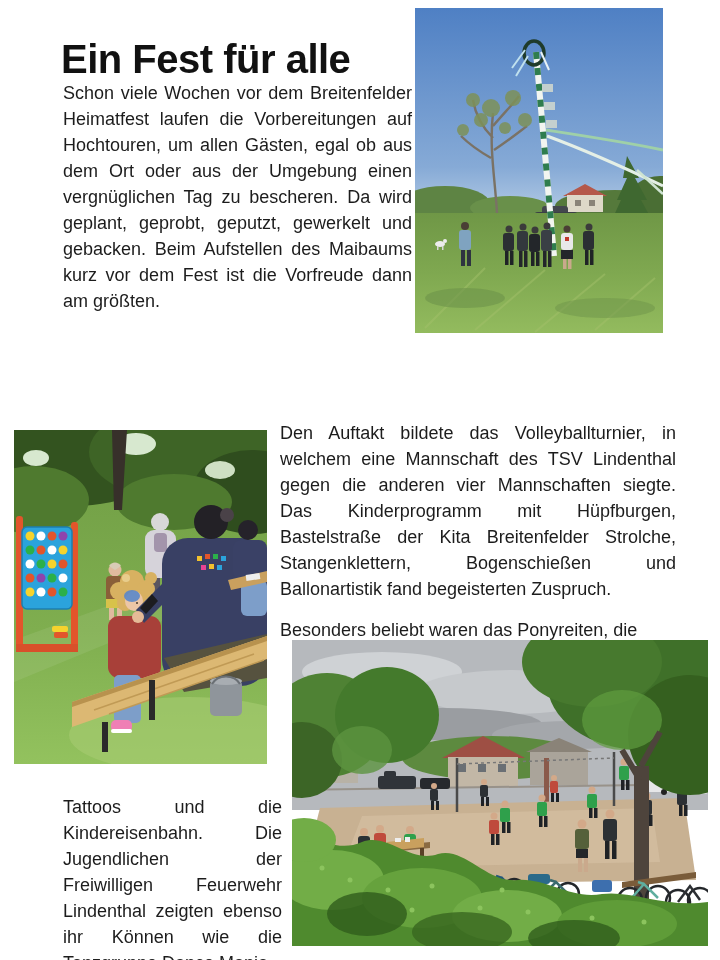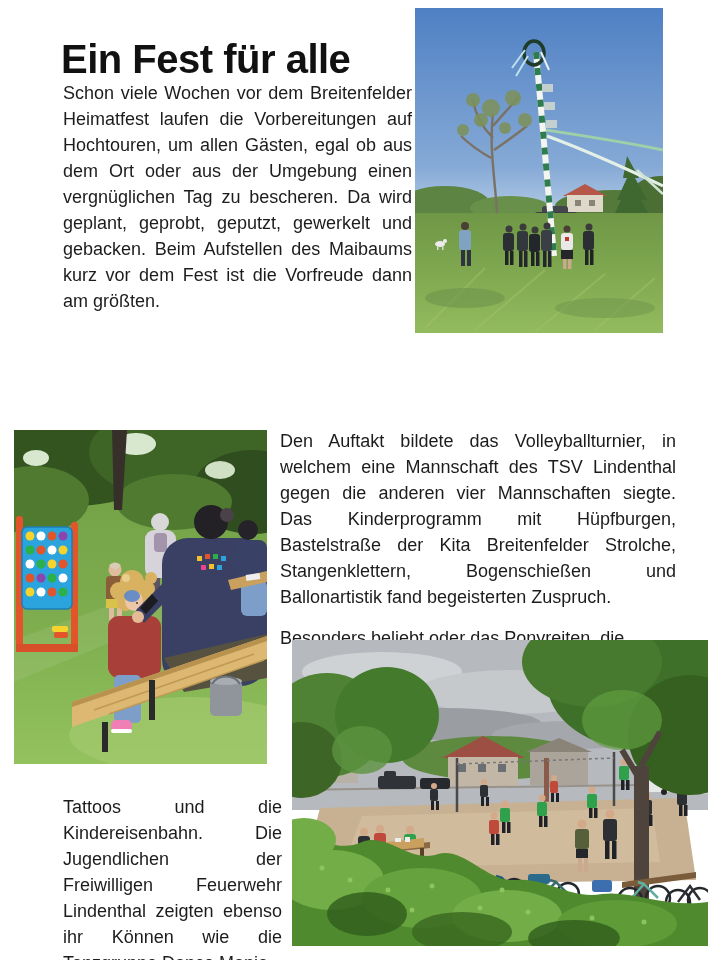--- a/index.html
+++ b/index.html
@@ -12,21 +12,21 @@
     font-size:40px;font-weight:700;letter-spacing:-0.5px;color:#111111;
   }
   p.body{
     margin:0;font-size:18px;line-height:26px;text-align:justify;
     color:#1c1c1c;
   }
   #para1{position:absolute;left:63px;top:80px;width:349px;}
   #para2{position:absolute;left:63px;top:311px;width:612px;}
   #para2 .wrap-spacer{float:right;width:200px;height:24px;}
   #rightcol{position:absolute;left:280px;top:420px;width:396px;}
-  #rightcol p.body{margin-bottom:15px;margin-top:8px;}
+  #rightcol p.body{margin-bottom:15px;}
   #para5{position:absolute;left:63px;top:794px;width:219px;}
   .photo{position:absolute;overflow:hidden;}
   #photo-maibaum{left:415px;top:8px;width:248px;height:325px;}
   #photo-schminken{left:14px;top:430px;width:253px;height:334px;}
   #photo-volleyball{left:292px;top:640px;width:416px;height:306px;}
   .photo svg{display:block;}
 </style>
 </head>
 <body>
 
@@ -259,21 +259,21 @@
       <rect x="135" y="250" width="6" height="40" fill="#2a2a2a"></rect>
 
       <rect x="196" y="250" width="32" height="36" rx="5" fill="#8f959b"></rect>
       <ellipse cx="212" cy="251" rx="16" ry="4" fill="#a8adb2"></ellipse>
       <path d="M198,254 C204,244 220,244 226,254" stroke="#6a6f74" stroke-width="2" fill="none"></path>
     </svg>
   </div>
 
   <div id="rightcol">
     <p class="body">Den Auftakt bildete das Volleyballturnier, in welchem eine Mannschaft des TSV Lindenthal gegen die anderen vier Mannschaften siegte. Das Kinderprogramm mit Hüpfburgen, Bastelstraße der Kita Breitenfelder Strolche, Stangenklettern, Bogenschießen und Ballonartistik fand begeisterten Zuspruch.</p>
-    <p class="body">Besonders beliebt oder das Ponyreiten, die</p>
+    <p class="body">Besonders beliebt waren das Ponyreiten, die</p>
   </div>
 
   <div class="photo" id="photo-volleyball">
     <svg width="416" height="306" viewBox="0 0 416 306" xmlns="http://www.w3.org/2000/svg">
       <rect x="0" y="0" width="416" height="170" fill="#b6b9bd"></rect>
       <ellipse cx="90" cy="32" rx="80" ry="20" fill="#cfd2d5"></ellipse>
       <ellipse cx="220" cy="52" rx="95" ry="22" fill="#c6c9cc"></ellipse>
       <ellipse cx="330" cy="25" rx="80" ry="17" fill="#cfd2d5"></ellipse>
       <ellipse cx="150" cy="84" rx="100" ry="16" fill="#9a9da1"></ellipse>
       <ellipse cx="280" cy="95" rx="80" ry="14" fill="#a4a7ab"></ellipse>

